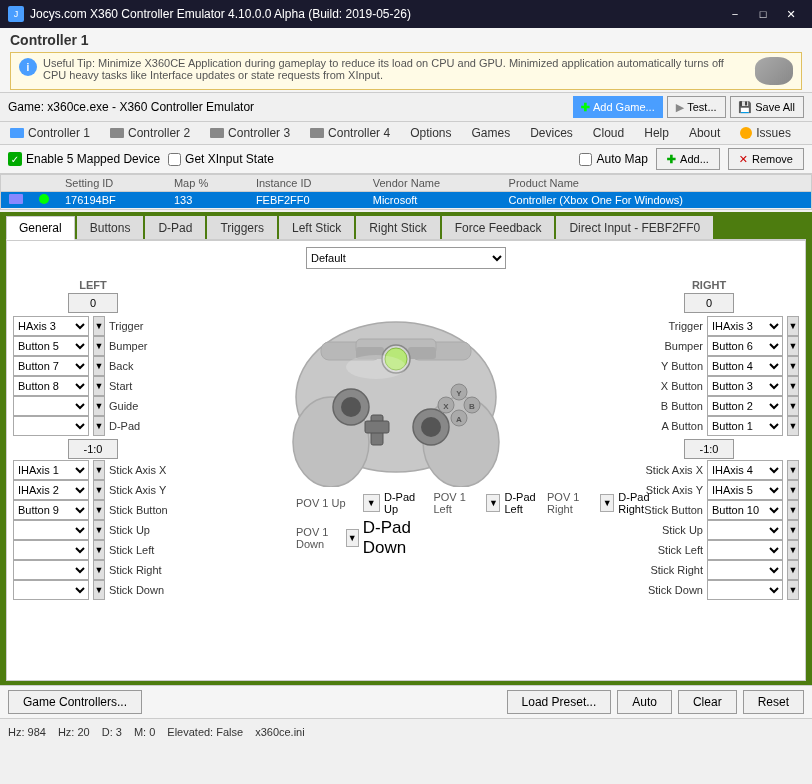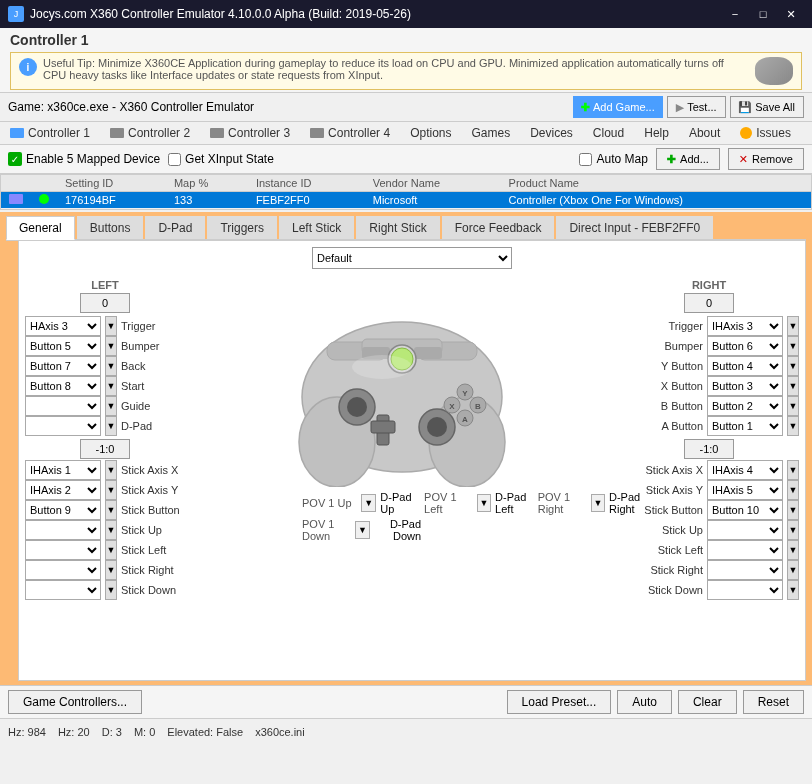--- a/index.html
+++ b/index.html
@@ -37,21 +37,21 @@
     
     
     .mapping-table { width: 100%; border-collapse: collapse; font-size: 11px; }
     .mapping-table th { background: #e8e8e8; padding: 2px 8px; text-align: left; border-bottom: 1px solid #ccc; font-weight: normal; color: #555; }
     .mapping-table td { padding: 2px 8px; border-bottom: 1px solid #f0f0f0; }
     .mapping-table tr.selected td { background: #0078d7; color: white; }
     .mapping-table tr.selected td .green-dot { background: #00ff00; }
     .green-dot { width: 10px; height: 10px; background: #00cc00; border-radius: 50%; display: inline-block; }
     
     
-    .main-content { background: #fdba74; padding: 4px 6px; }
+    .main-content { background: #4d7c0f; padding: 4px 6px; }
     
     
     .inner-tabs { display: flex; align-items: flex-end; margin-bottom: 0; border-bottom: 2px solid #ccc; }
     .inner-tab { padding: 4px 12px; font-size: 12px; cursor: pointer; border: 1px solid transparent; border-bottom: none; background: #ddd; color: #333; margin-right: 2px; }
     .inner-tab.active { background: white; border: 1px solid #ccc; border-bottom: 1px solid white; color: #000; margin-bottom: -1px; }
     
     .col-header { text-align: center; font-weight: bold; font-size: 11px; color: #666; padding: 2px 0; }
     
     .mapping-row { display: flex; align-items: center; gap: 4px; }
     .map-label { font-size: 11px; color: #333; flex: 1; white-space: nowrap; }
@@ -74,21 +74,21 @@
     .status-bar { display: flex; align-items: flex-end; background: #f0f0f0; border-top: 1px solid #ccc; padding: 2px 8px; font-size: 11px; color: #333; gap: 12px; height: 22px; }
     .status-item { display: flex; align-items: center; gap: 3px; }
     
     
     select { height: 20px; font-size: 11px; border: 1px solid #aaa; background: white; cursor: pointer; }
     
     .small-select { width: 76px; height: 20px; }
     
     .table-container { border: 1px solid #ccc; margin-bottom: 2px; }
     
-    .inner-content { background: white; border: 1px solid #ccc; border-top: none; padding: 6px; min-height: 440px; margin-left: 12px; }
+    .inner-content { background: white; border: 1px solid #ccc; border-top: none; padding: 6px; min-height: 440px; }
   </style>
 </head>
 <body>
 
 <div class="title-bar">
   <div class="app-icon">J</div>
   <span class="title-text">Jocys.com X360 Controller Emulator 4.10.0.0 Alpha (Build: 2019-05-26)</span>
   <div class="window-controls">
     <button class="win-btn">−</button>
     <button class="win-btn">□</button>
@@ -395,21 +395,21 @@
 
           <div class="pov-row">
             <span class="pov-label">POV 1 Right</span>
             <span class="pov-arrow">▼</span>
             <span style="font-size:11px;">D-Pad Right</span>
           </div>
 
           <div class="pov-row">
             <span class="pov-label">POV 1 Down</span>
             <span class="pov-arrow">▼</span>
-            <span style="font-size:11px;text-align:right;">D-Pad Down</span>
+            <span style="font-size:17px;">D-Pad Down</span>
           </div>
         </div>
       </div>
 
       <div>
         <div class="col-header">RIGHT</div>
 
         <div style="display:flex;justify-content:center;margin-bottom:3px;">
           <div class="neg-box">0</div>
         </div>

